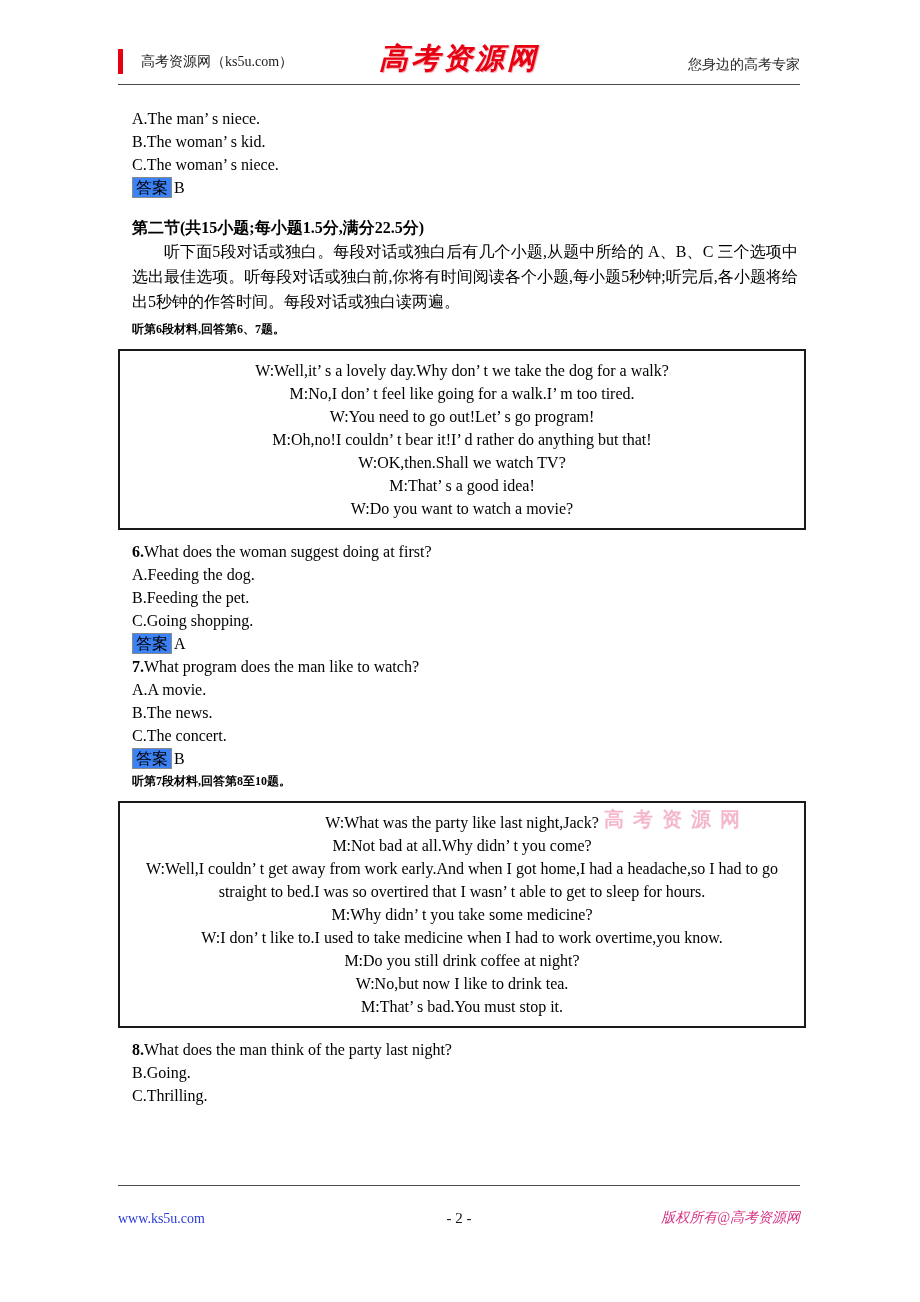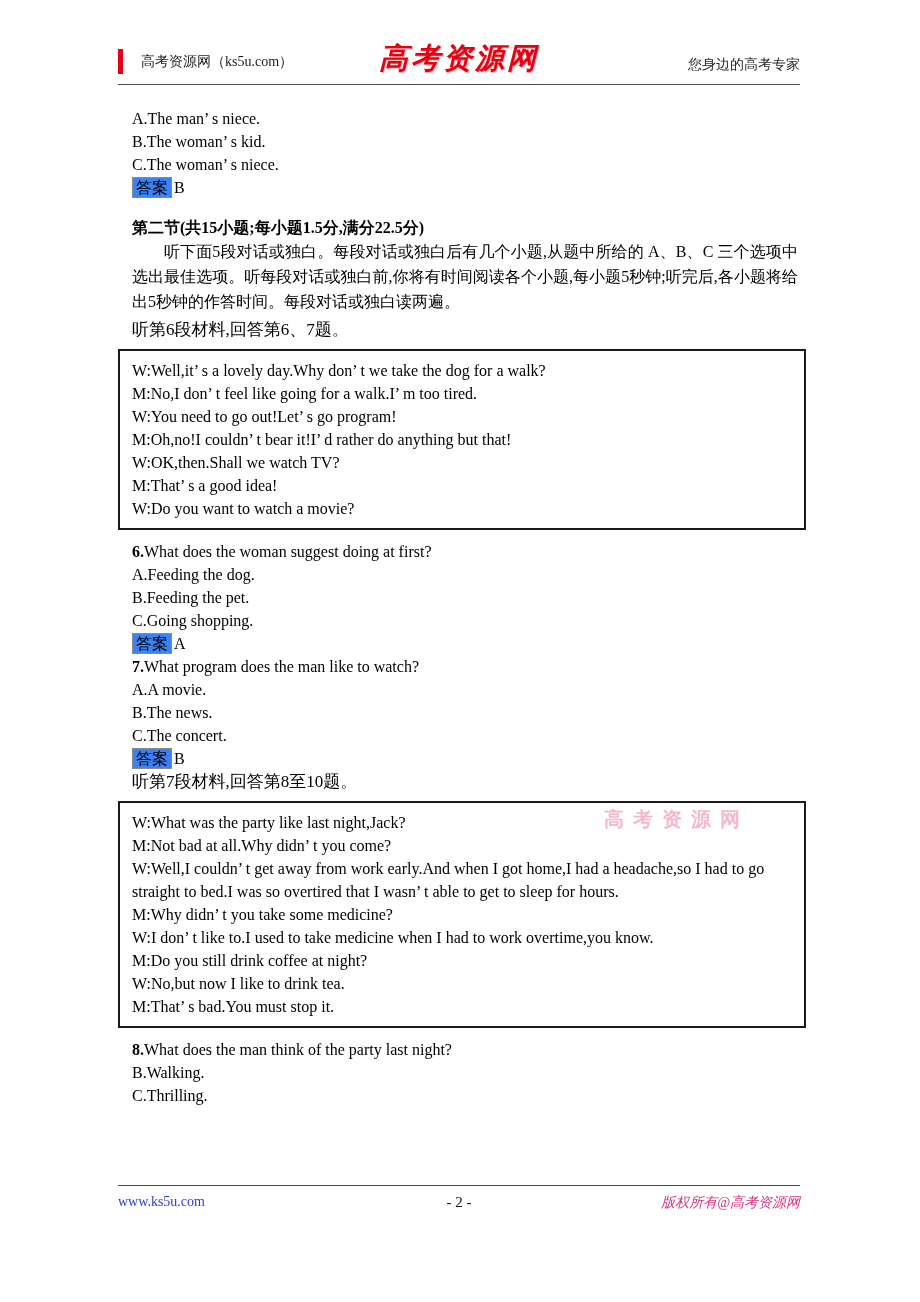--- a/index.html
+++ b/index.html
@@ -38,57 +38,57 @@
   
   .content {
     padding: 22px 122px 0 132px;
     font-size: 16px;
     line-height: 23px;
   }
   .line { min-height: 23px; }
   .bold { font-weight: bold; margin-top: 17px; }
   .qnum { font-weight: bold; }
   .para { text-align: justify; text-indent: 2em; line-height: 25px; margin-bottom: 4px; }
-  .intro { font-size: 17px; margin-bottom: 8px; }
+  .intro { font-size: 12px; margin-bottom: 8px; font-weight: bold; }
   .ansbox {
     display: inline-block;
     border: 1px solid #8a8a8a;
     background: #3b82f6;
     padding: 0 3px;
     line-height: 19px;
     margin: 1px 2px 1px 0;
   }
   .dialog-box {
     position: relative;
     margin: 4px -8px 10px -14px;
     border: 2px solid #1a1a1a;
     padding: 8px 12px;
   }
-  .dline { min-height: 23px; line-height: 23px; }
+  .dline { min-height: 23px; line-height: 23px; text-align: center; }
   .watermark {
     position: absolute;
     top: 5px;
     right: 55px;
     color: var(--watermark-pink, #f2a6c0);
     font-size: 20px;
     font-weight: bold;
     letter-spacing: 9px;
     opacity: 0.8;
     pointer-events: none;
   }
   
   .footer {
     position: absolute;
     left: 118px;
     right: 120px;
     top: 1185px;
     border-top: 1px solid #4a4a4a;
-    padding-top: 8px;
+    padding-top: 23px;
     display: flex;
-    align-items: flex-start;
+    align-items: flex-end;
     font-size: 14px;
     gap: 31px;
   }
   .f-left { flex: 1; color: var(--link-blue, #2b3bd6); cursor: pointer; }
   .f-center { flex: 1; text-align: center; font-size: 15px; color: #111; }
   .f-right { flex: 1; text-align: right; color: var(--copyright-pink, #d63384); font-style: italic; }
 </style>
 </head>
 <body>
 
@@ -149,21 +149,21 @@
       <div class="dline">M:Not bad at all.Why didn’ t you come?</div>
       <div class="dline">W:Well,I couldn’ t get away from work early.And when I got home,I had a headache,so I had to go straight to bed.I was so overtired that I wasn’ t able to get to sleep for hours.</div>
       <div class="dline">M:Why didn’ t you take some medicine?</div>
       <div class="dline">W:I don’ t like to.I used to take medicine when I had to work overtime,you know.</div>
       <div class="dline">M:Do you still drink coffee at night?</div>
       <div class="dline">W:No,but now I like to drink tea.</div>
       <div class="dline">M:That’ s bad.You must stop it.</div>
     </div>
 
     <div class="line"><span class="qnum">8.</span><span>What does the man think of the party last night?</span></div>
-    <div class="line">B.Walking.</div>
+    <div class="line">B.Going.</div>
     <div class="line">C.Thrilling.</div>
 
   </div>
 
   <div class="footer">
     <span class="f-left">www.ks5u.com</span>
     <span class="f-center">- 2 -</span>
     <span class="f-right">版权所有@高考资源网</span>
   </div>
 

